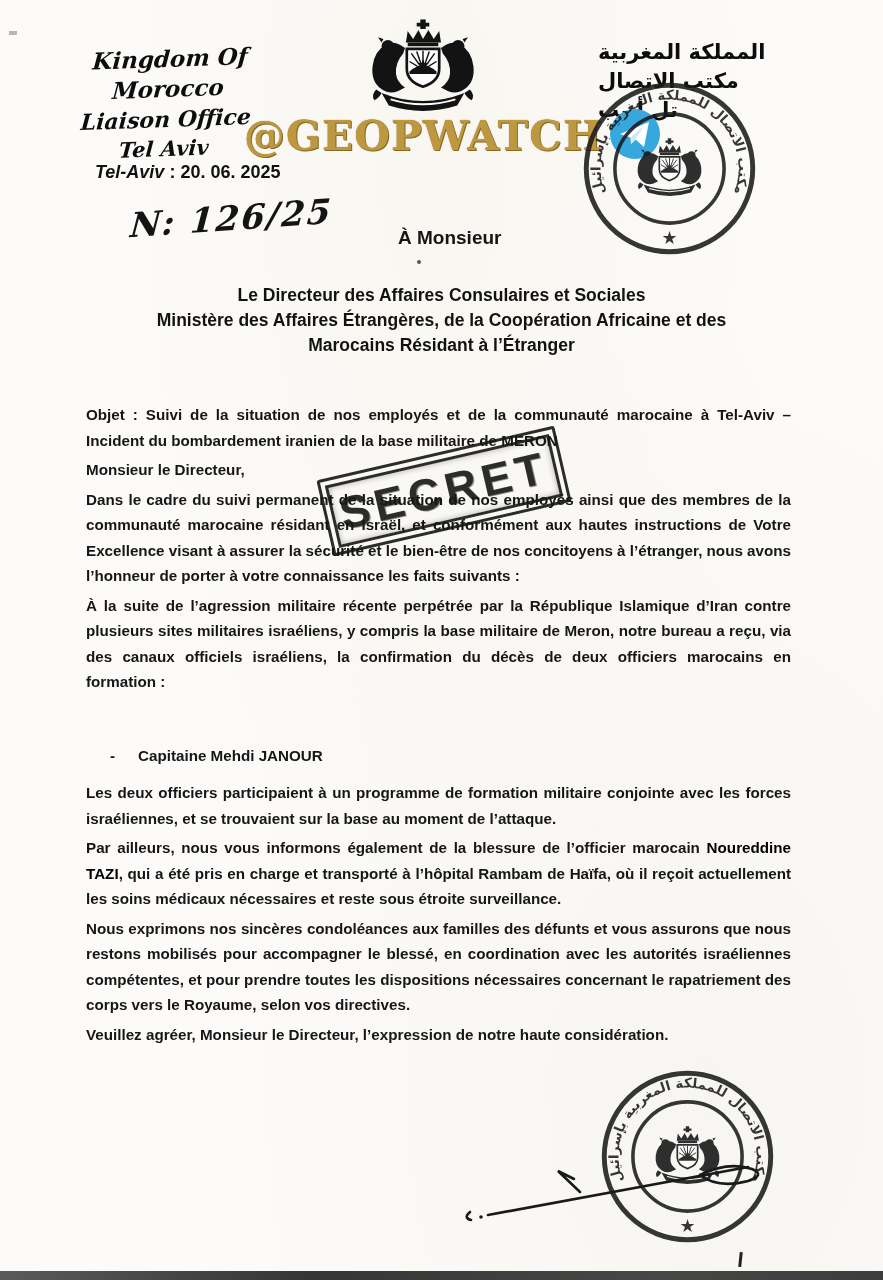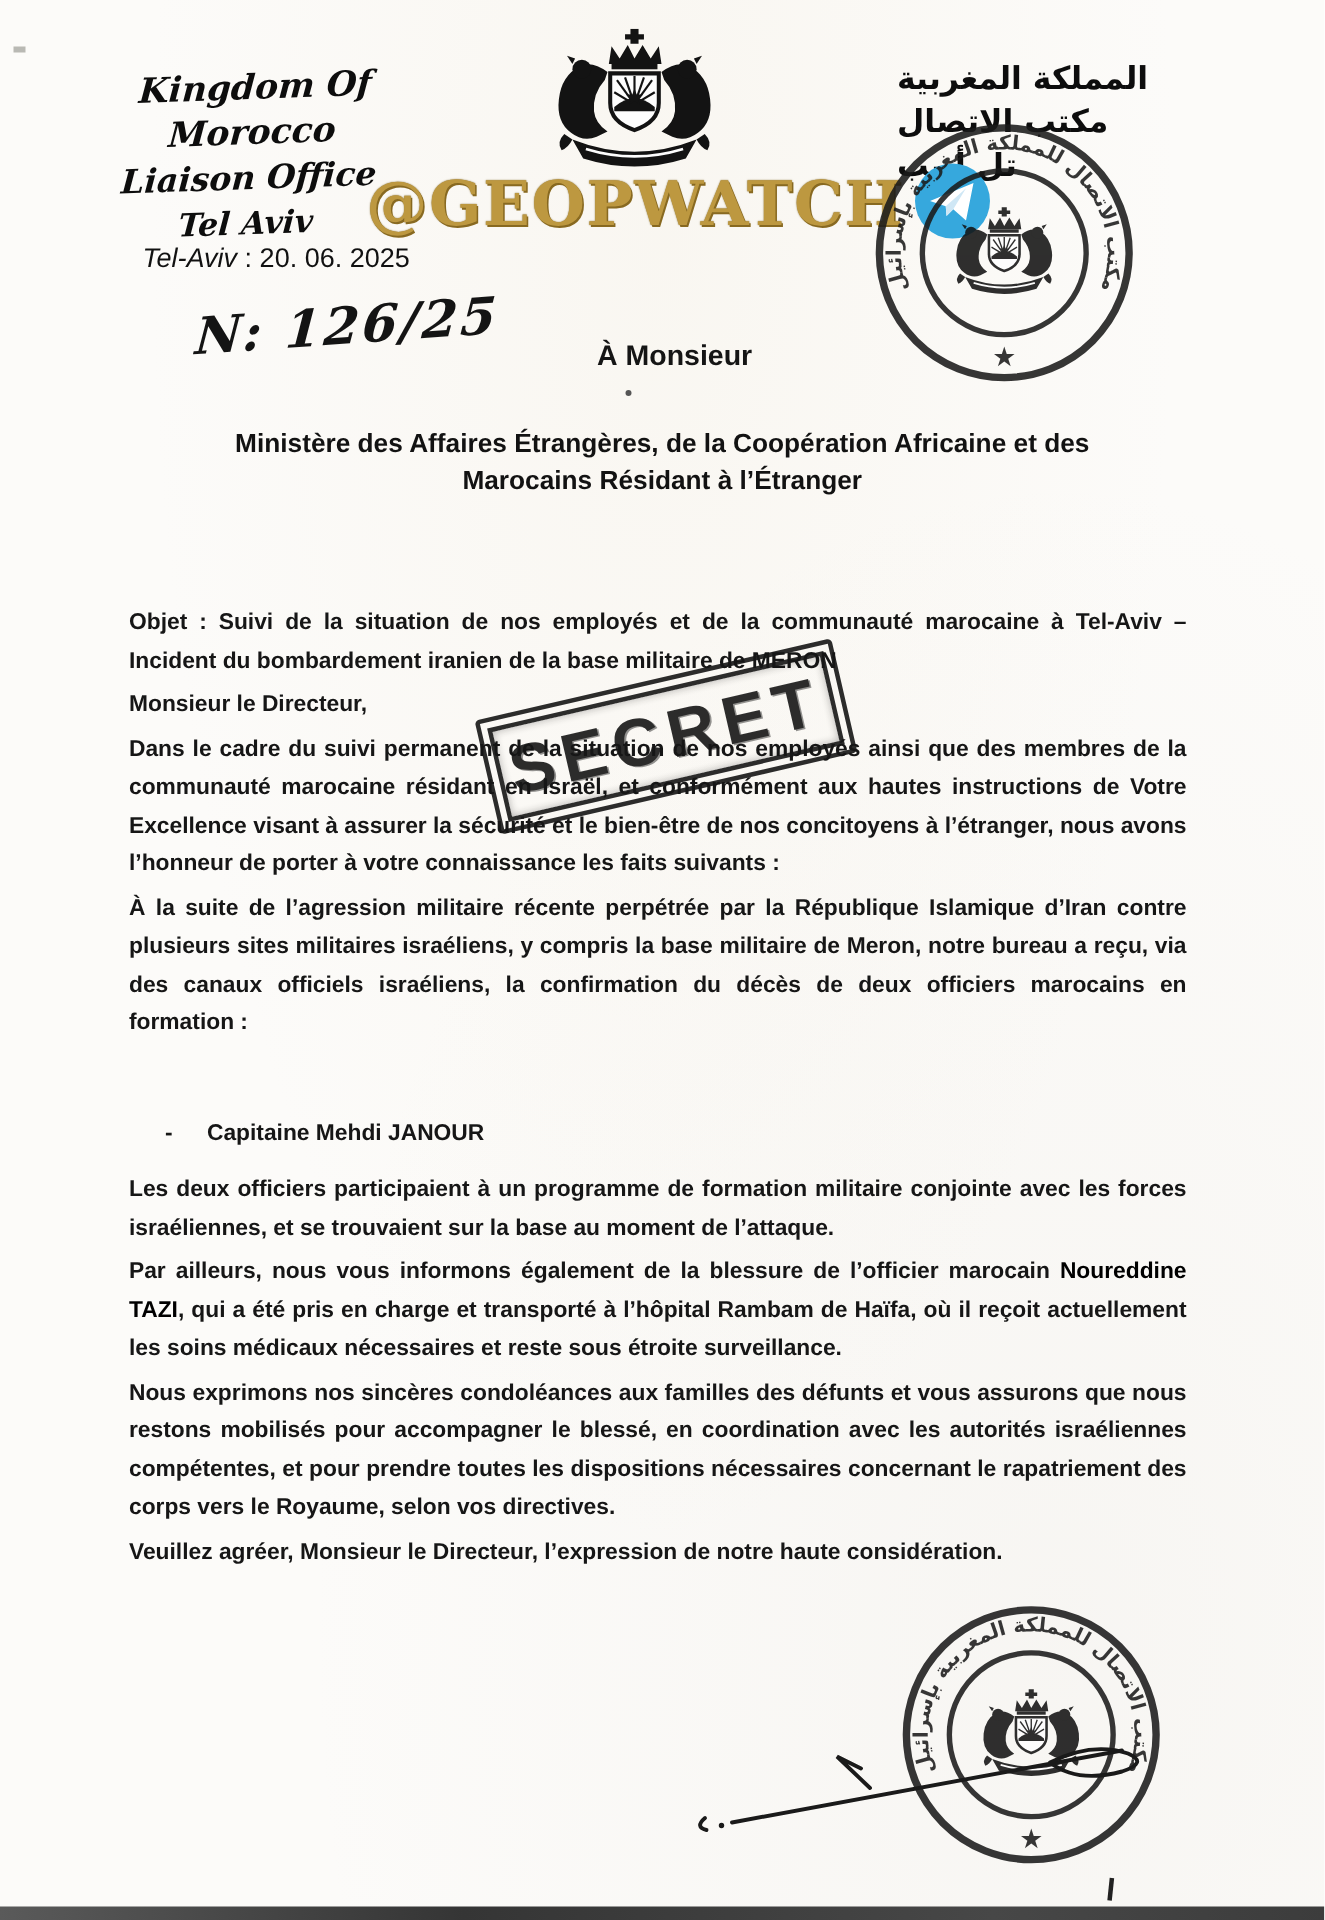--- a/index.html
+++ b/index.html
@@ -37,21 +37,21 @@
     color:#bd9840;text-shadow:0 0 1px #7a5f1e, 1px 1px 0 #8a6b22;
     white-space:nowrap;
   }
   .tg{width:52px;height:52px;flex:0 0 auto;}
   
   .stamp-top{position:absolute;left:580px;top:79px;width:179px;height:179px;}
   .stamp-bottom{position:absolute;left:598px;top:1067px;width:179px;height:179px;}
   .sig{position:absolute;left:448px;top:1148px;width:340px;height:95px;}
   
   .dateline{
-    position:absolute;left:95px;top:162px;font-size:18px;font-weight:400;color:#111;
+    position:absolute;left:95px;top:162px;font-size:18px;font-weight:700;color:#111;
   }
   .dateline .place{font-style:italic;}
   .refnum{
     position:absolute;left:130px;top:198px;
     font-family:"DejaVu Serif", serif;font-style:italic;font-weight:700;
     font-size:34px;color:#141414;transform:rotate(-4deg) skewX(-8deg);
     letter-spacing:2px;
   }
   .salutation{
     position:absolute;left:398px;top:227px;font-size:19px;font-weight:700;color:#151515;
@@ -196,20 +196,21 @@
     <span>:</span>
     <span>20. 06. 2025</span>
   </div>
 
   <div class="refnum">N: 126/25</div>
 
   <div class="salutation">À Monsieur</div>
   <div class="salutation-dot"></div>
 
   <div class="recipient">
+    <div>Le Directeur des Affaires Consulaires et Sociales</div>
     <div>Ministère des Affaires Étrangères, de la Coopération Africaine et des</div>
     <div>Marocains Résidant à l’Étranger</div>
   </div>
 
   <div class="bodytext">
     <p class="subject">Objet : Suivi de la situation de nos employés et de la communauté marocaine à Tel-Aviv – Incident du bombardement iranien de la base militaire de MERON</p>
     <p class="greeting">Monsieur le Directeur,</p>
     <p class="p1">Dans le cadre du suivi permanent de la situation de nos employés ainsi que des membres de la communauté marocaine résidant en Israël, et conformément aux hautes instructions de Votre Excellence visant à assurer la sécurité et le bien-être de nos concitoyens à l’étranger, nous avons l’honneur de porter à votre connaissance les faits suivants :</p>
     <p class="p2">À la suite de l’agression militaire récente perpétrée par la République Islamique d’Iran contre plusieurs sites militaires israéliens, y compris la base militaire de Meron, notre bureau a reçu, via des canaux officiels israéliens, la confirmation du décès de deux officiers marocains en formation :</p>
     <ul class="casualties">

